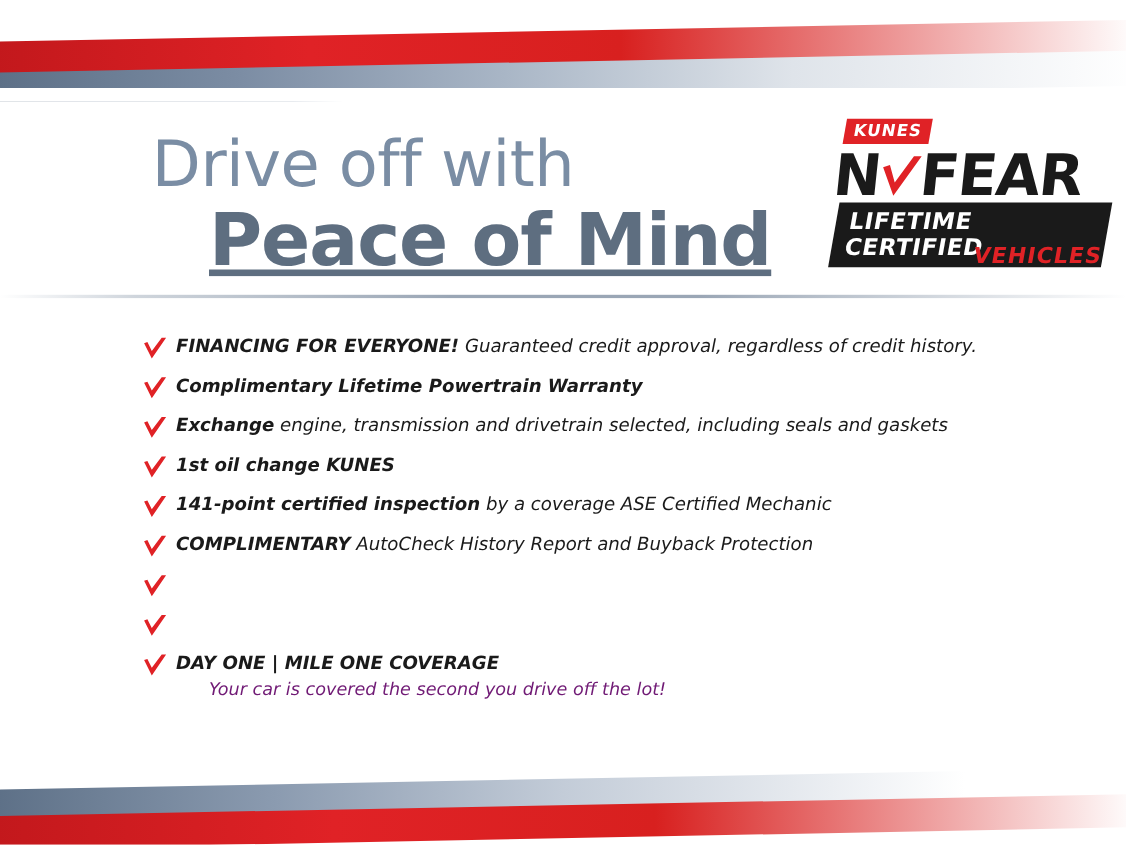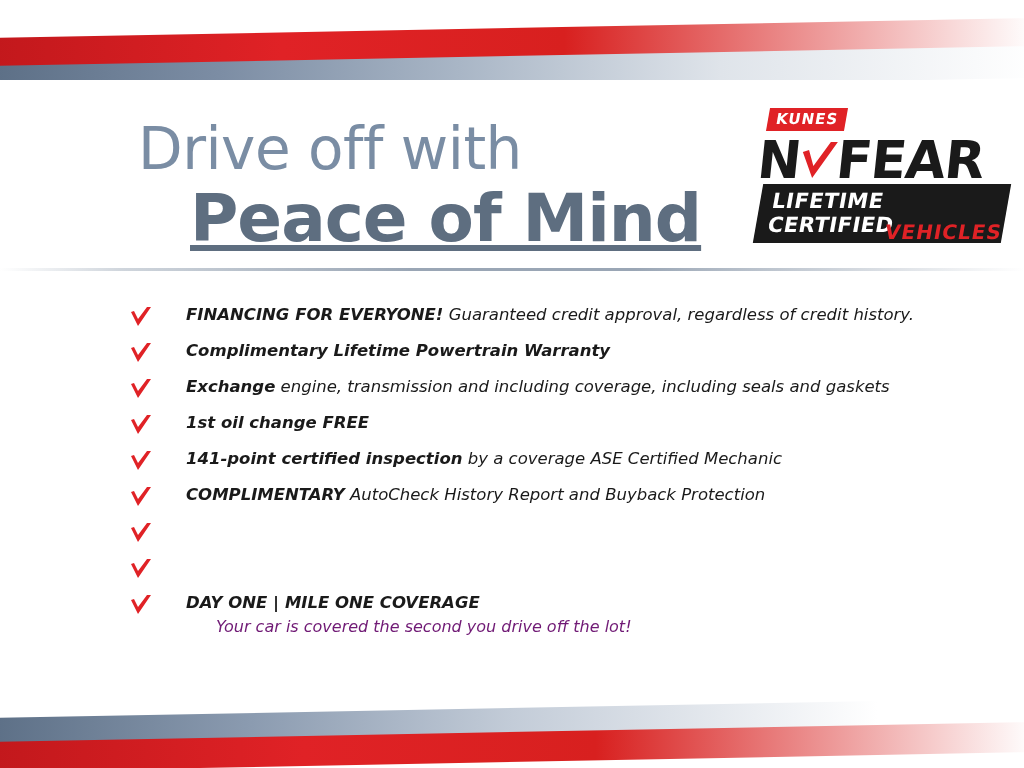--- a/index.html
+++ b/index.html
@@ -218,21 +218,21 @@
   }
   .bullet-text b { font-weight: bold; }
   .bullet-sub {
     font-size: 16px;
     font-style: italic;
     color: #701a75;
     margin-top: 4px;
     margin-left: 30px;
     font-family: "DejaVu Sans", sans-serif;
   }
-  .bullet-block { display: flex; flex-direction: column; margin-left: 26px; }
+  .bullet-block { display: flex; flex-direction: column; }
 </style>
 </head>
 <body>
 
 <div class="page">
 
   <div class="top-band">
     <div class="top-red"></div>
     <div class="top-grey"></div>
     <div class="top-white-cap"></div>
@@ -288,34 +288,34 @@
     </div>
 
     <div class="bullet">
       <span class="bullet-icon">
         <svg viewBox="0 0 22 22" width="22" height="22" aria-hidden="true">
             <path d="M1 6 L8 20 L21 1 L17 1 L8 13 L4 5 Z" fill="#e02226"></path>
           </svg>
       </span>
       <div class="bullet-block">
         <div class="bullet-text">
-          <b>Exchange</b><span> engine, transmission and including coverage, including seals and gaskets</span>
-        </div>
-      </div>
-    </div>
-
-    <div class="bullet">
-      <span class="bullet-icon">
-        <svg viewBox="0 0 22 22" width="22" height="22" aria-hidden="true">
-            <path d="M1 6 L8 20 L21 1 L17 1 L8 13 L4 5 Z" fill="#e02226"></path>
-          </svg>
-      </span>
-      <div class="bullet-block">
-        <div class="bullet-text">
-          <b>1st oil change FREE</b><span></span>
+          <b>Exchange</b><span> engine, transmission and drivetrain selected, including seals and gaskets</span>
+        </div>
+      </div>
+    </div>
+
+    <div class="bullet">
+      <span class="bullet-icon">
+        <svg viewBox="0 0 22 22" width="22" height="22" aria-hidden="true">
+            <path d="M1 6 L8 20 L21 1 L17 1 L8 13 L4 5 Z" fill="#e02226"></path>
+          </svg>
+      </span>
+      <div class="bullet-block">
+        <div class="bullet-text">
+          <b>1st oil change KUNES</b><span></span>
         </div>
       </div>
     </div>
 
     <div class="bullet">
       <span class="bullet-icon">
         <svg viewBox="0 0 22 22" width="22" height="22" aria-hidden="true">
             <path d="M1 6 L8 20 L21 1 L17 1 L8 13 L4 5 Z" fill="#e02226"></path>
           </svg>
       </span>

